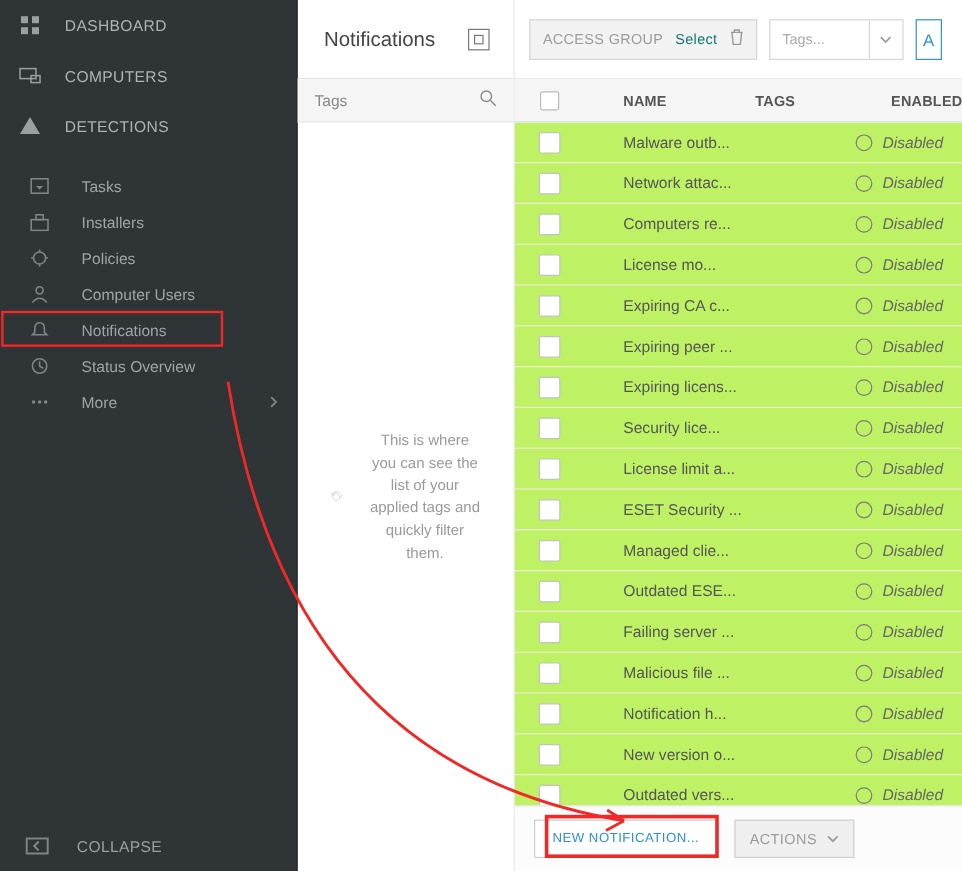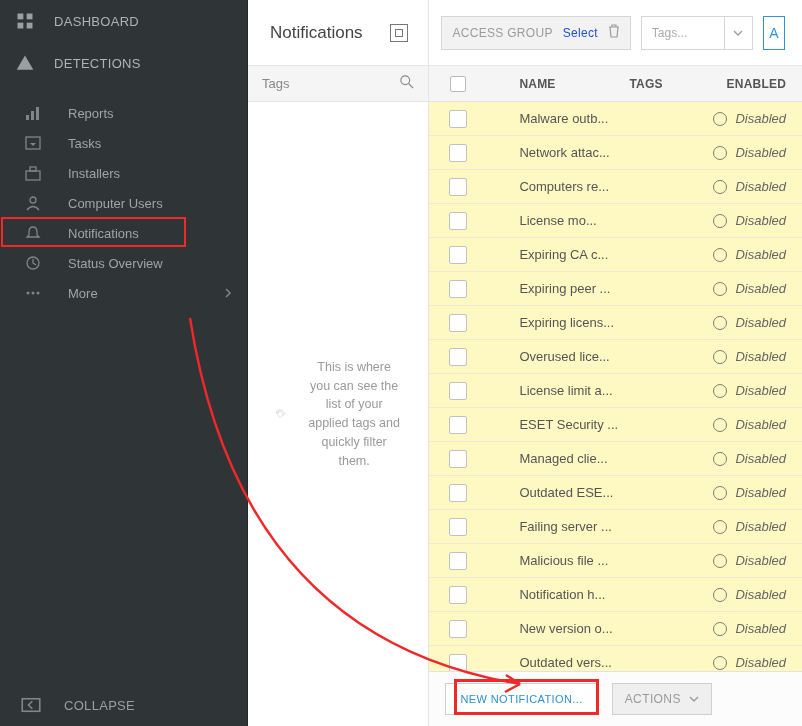--- a/index.html
+++ b/index.html
@@ -129,21 +129,21 @@
     height:34px;
     border:1px solid #d6d6d6;
     background:#f2f2f2;
     display:flex; align-items:center;
     padding: 0 10px;
     gap:10px;
     color:#9b9b9b;
     font-size:12px;
   }
   .access-group-box { letter-spacing:0.3px; }
-  .access-group-box .select-link{ color:#1d4ed8; cursor:pointer;}
+  .access-group-box .select-link{ color:#0f766e; cursor:pointer;}
   .access-group-box .trash{ color:#9b9b9b;}
   .tags-sel-box {
     background:#fff;
     width: 112px;
     position:relative;
     padding-right:28px;
   }
   .tags-sel-caret{
     position:absolute; right:0; top:0; bottom:0; width:28px;
     border-left:1px solid #d6d6d6;
@@ -166,31 +166,31 @@
     padding-left:10px;
     font-weight:600;
     color:#555;
     font-size:12px;
     letter-spacing:0.2px;
   }
   .col-check{ width:38px; display:flex; justify-content:center;}
   .col-indent{ width:42px;}
   .col-name{ width:110px;}
   .col-tags{ width:84px;}
-  .col-enabled{ flex:1; text-align:right; padding-right:16px;}
+  .col-enabled{ flex:1; text-align:right; }
   
   .rows{
     flex:1;
     overflow:hidden;
   }
   .row{
     height:34px;
     display:flex; align-items:center;
     padding-left:10px;
-    background:#fef9c3;
+    background:#bef264;
     border-bottom:1px solid #f1e8d6;
     font-size:13px;
     color:#555;
   }
   .row .chk{
     width:18px; height:18px;
     border:1px solid #c2c2c2;
     border-radius:2px;
     background:#fff;
   }
@@ -260,55 +260,63 @@
           <rect x="14" y="3" width="7" height="7"></rect>
           <rect x="3" y="14" width="7" height="7"></rect>
           <rect x="14" y="14" width="7" height="7"></rect>
         </svg>
     </span>
     <span>DASHBOARD</span>
   </div>
   <div class="side-item main">
     <span class="side-icon">
       <svg viewBox="0 0 24 24">
+          <rect x="2" y="5" width="16" height="10" fill="none" stroke="#9aa0a2" stroke-width="1.5"></rect>
+          <rect x="13" y="12" width="9" height="7" fill="none" stroke="#9aa0a2" stroke-width="1.5"></rect>
+        </svg>
+    </span>
+    <span>COMPUTERS</span>
+  </div>
+  <div class="side-item main">
+    <span class="side-icon">
+      <svg viewBox="0 0 24 24">
           <path d="M12 3 L22 20 L2 20 Z" fill="#9aa0a2"></path>
         </svg>
     </span>
     <span>DETECTIONS</span>
   </div>
 
   <div style="height:14px"></div>
 
   <div class="side-item side-sub">
     <span class="side-icon">
         <svg viewBox="0 0 16 16">
-          <rect x="1" y="10" width="3" height="5"></rect>
-          <rect x="6" y="6" width="3" height="9"></rect>
-          <rect x="11" y="2" width="3" height="13"></rect>
-        </svg>
-      </span>
-    <span>Reports</span>
-  </div>
-  <div class="side-item side-sub">
-    <span class="side-icon">
-        <svg viewBox="0 0 16 16">
           <rect x="1" y="2" width="14" height="12" fill="none" stroke="#808587" stroke-width="1.3"></rect>
           <path d="M5 8 L11 8 L8 11 Z"></path>
         </svg>
       </span>
     <span>Tasks</span>
   </div>
   <div class="side-item side-sub">
     <span class="side-icon">
         <svg viewBox="0 0 16 16">
           <rect x="1" y="6" width="14" height="9" fill="none" stroke="#808587" stroke-width="1.3"></rect>
           <rect x="5" y="2" width="6" height="4" fill="none" stroke="#808587" stroke-width="1.3"></rect>
         </svg>
       </span>
     <span>Installers</span>
+  </div>
+  <div class="side-item side-sub">
+    <span class="side-icon">
+        <svg viewBox="0 0 16 16">
+          <circle cx="8" cy="8" r="5" fill="none" stroke="#808587" stroke-width="1.3"></circle>
+          <path d="M8 1 L8 3 M8 13 L8 15 M1 8 L3 8 M13 8 L15 8" stroke="#808587" stroke-width="1.3"></path>
+        </svg>
+      </span>
+    <span>Policies</span>
   </div>
   <div class="side-item side-sub">
     <span class="side-icon">
         <svg viewBox="0 0 16 16">
           <circle cx="8" cy="5" r="3" fill="none" stroke="#808587" stroke-width="1.3"></circle>
           <path d="M2 15 Q8 8 14 15" fill="none" stroke="#808587" stroke-width="1.3"></path>
         </svg>
       </span>
     <span>Computer Users</span>
   </div>
@@ -503,21 +511,21 @@
           <span class="renabled">
             <span class="radio-empty"></span>
             <span>Disabled</span>
           </span>
         </div>
         <div class="row">
           <span class="col-check">
             <span class="chk"></span>
           </span>
           <span class="col-indent"></span>
-          <span class="rname">Overused lice...</span>
+          <span class="rname">Security lice...</span>
           <span class="rtags"></span>
           <span class="renabled">
             <span class="radio-empty"></span>
             <span>Disabled</span>
           </span>
         </div>
         <div class="row">
           <span class="col-check">
             <span class="chk"></span>
           </span>

